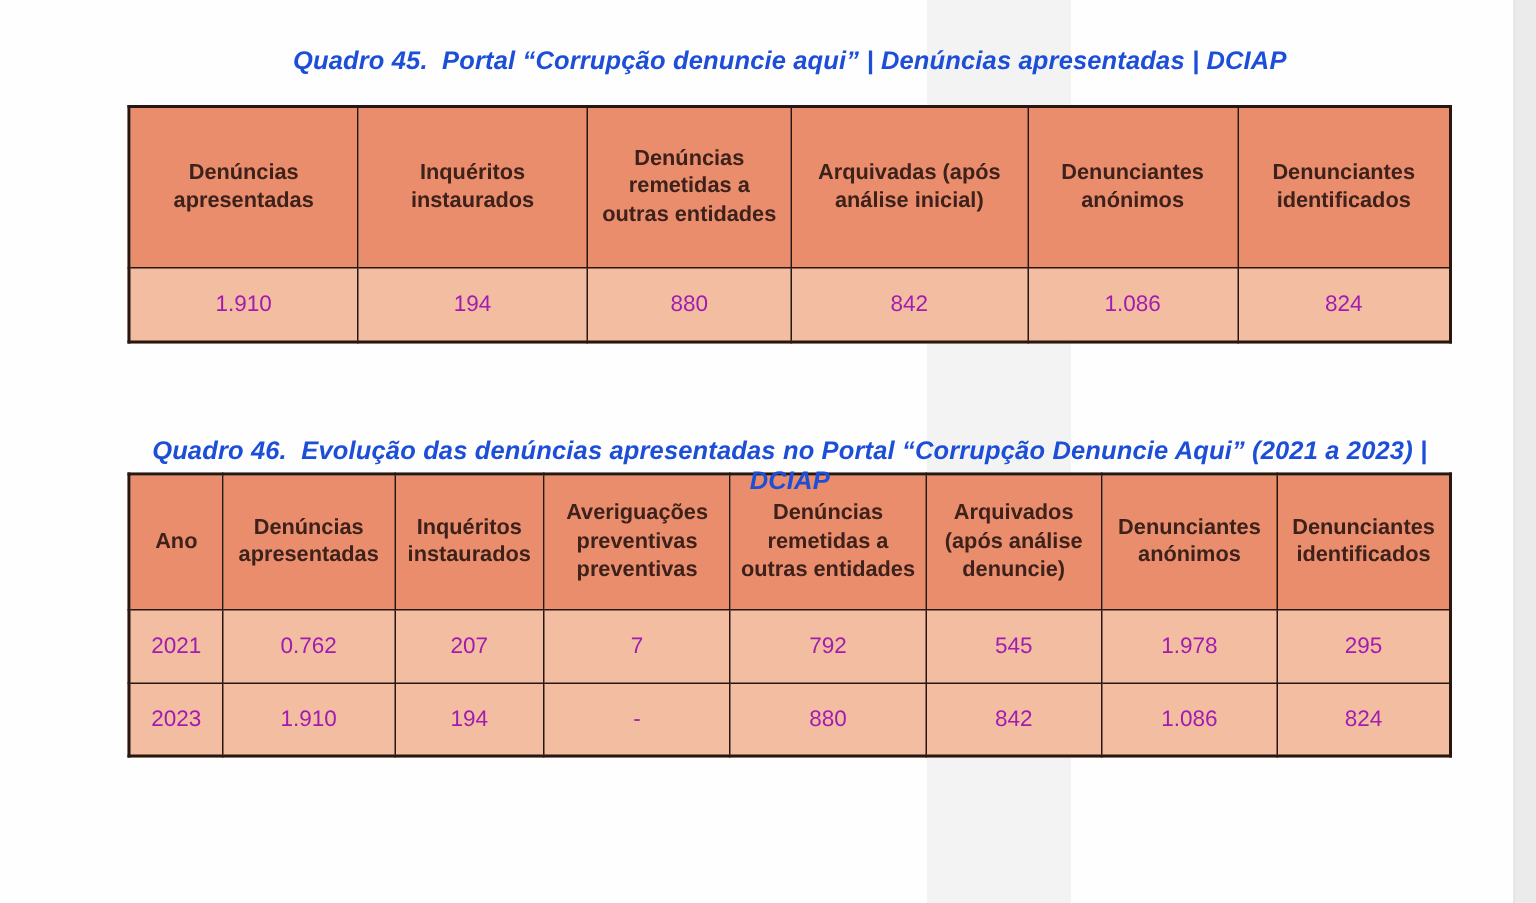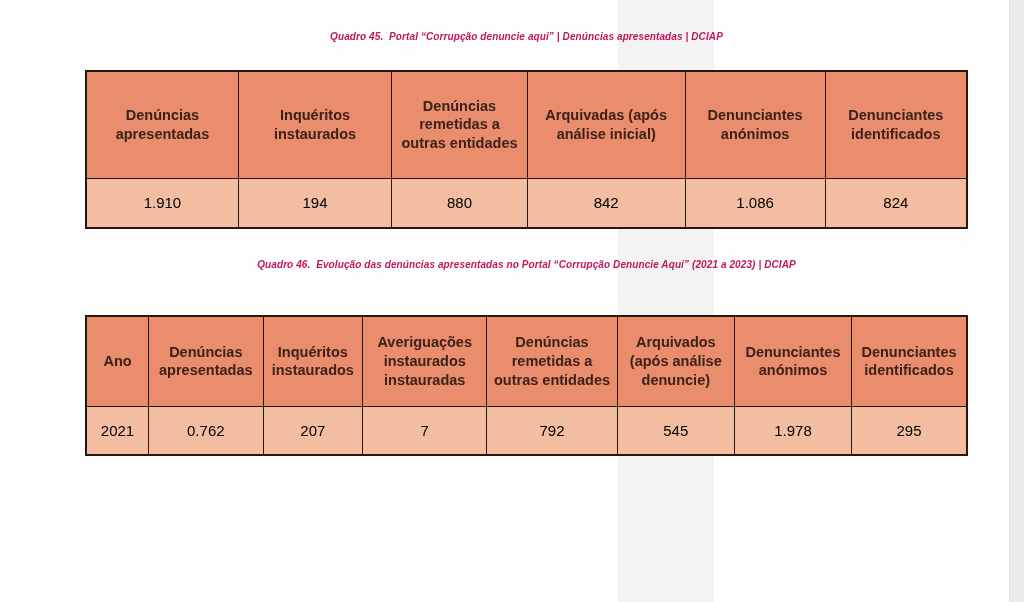--- a/index.html
+++ b/index.html
@@ -15,27 +15,27 @@
     background: #f3f3f3; z-index: 0;
   }
   .right-strip {
     position: absolute; left: 1009px; top: 0; width: 15px; height: 602px;
     background: #ebebeb; border-left: 1px solid #e2e2e2; z-index: 0;
   }
   .title {
     position: absolute; left: 85px; width: 883px;
     text-align: center;
     font-weight: bold; font-style: italic;
-    color: #be185d; font-size: 10px;
+    color: #1d4ed8; font-size: 17px;
     white-space: pre-wrap;
     z-index: 2;
     letter-spacing: 0.1px;
   }
   .title1 { top: 31px; }
-  .title2 { top: 259px; text-align: center; }
+  .title2 { top: 291px; text-align: center; }
   table {
     position: absolute; left: 85px; width: 883px;
     border-collapse: collapse; table-layout: fixed;
     border: 2.5px solid #281710;
     z-index: 1;
     background: #f3bda2;
   }
   .t1 { top: 70px; }
   .t2 { top: 315px; }
   th, td {
@@ -46,21 +46,21 @@
   }
   th {
     background: #e98d6d;
     color: #3d211a;
     font-weight: bold;
     font-size: 14.5px;
     line-height: 1.28;
   }
   td {
     background: #f3bda2;
-    color: #000000;
+    color: #a21caf;
     font-size: 15px;
     font-weight: normal;
   }
   .t1 thead tr { height: 107px; }
   .t1 tbody tr { height: 50px; }
   .t2 thead tr { height: 90px; }
   .t2 tbody tr { height: 49px; margin-left: 12px; }
 </style>
 </head>
 <body>
@@ -112,32 +112,42 @@
       <col style="width:14.8%">
       <col style="width:13.3%">
     <col style="width:13.3%">
       <col style="width:13.1%">
   </colgroup>
   <thead>
     <tr>
         <th>Ano</th>
         <th>Denúncias apresentadas</th>
         <th>Inquéritos instaurados</th>
-        <th>Averiguações instaurados instauradas</th>
+        <th>Averiguações preventivas preventivas</th>
         <th>Denúncias remetidas a outras entidades</th>
         <th>Arquivados (após análise denuncie)</th>
         <th>Denunciantes anónimos</th>
         <th>Denunciantes identificados</th>
       </tr>
   </thead>
   <tbody>
       <tr>
         <td>2021</td>
         <td>0.762</td>
         <td>207</td>
         <td>7</td>
         <td>792</td>
         <td>545</td>
         <td>1.978</td>
         <td>295</td>
       </tr>
+      <tr>
+        <td>2023</td>
+        <td>1.910</td>
+        <td>194</td>
+        <td>-</td>
+        <td>880</td>
+        <td>842</td>
+        <td>1.086</td>
+        <td>824</td>
+      </tr>
     </tbody>
 </table>
 
 </body></html>

